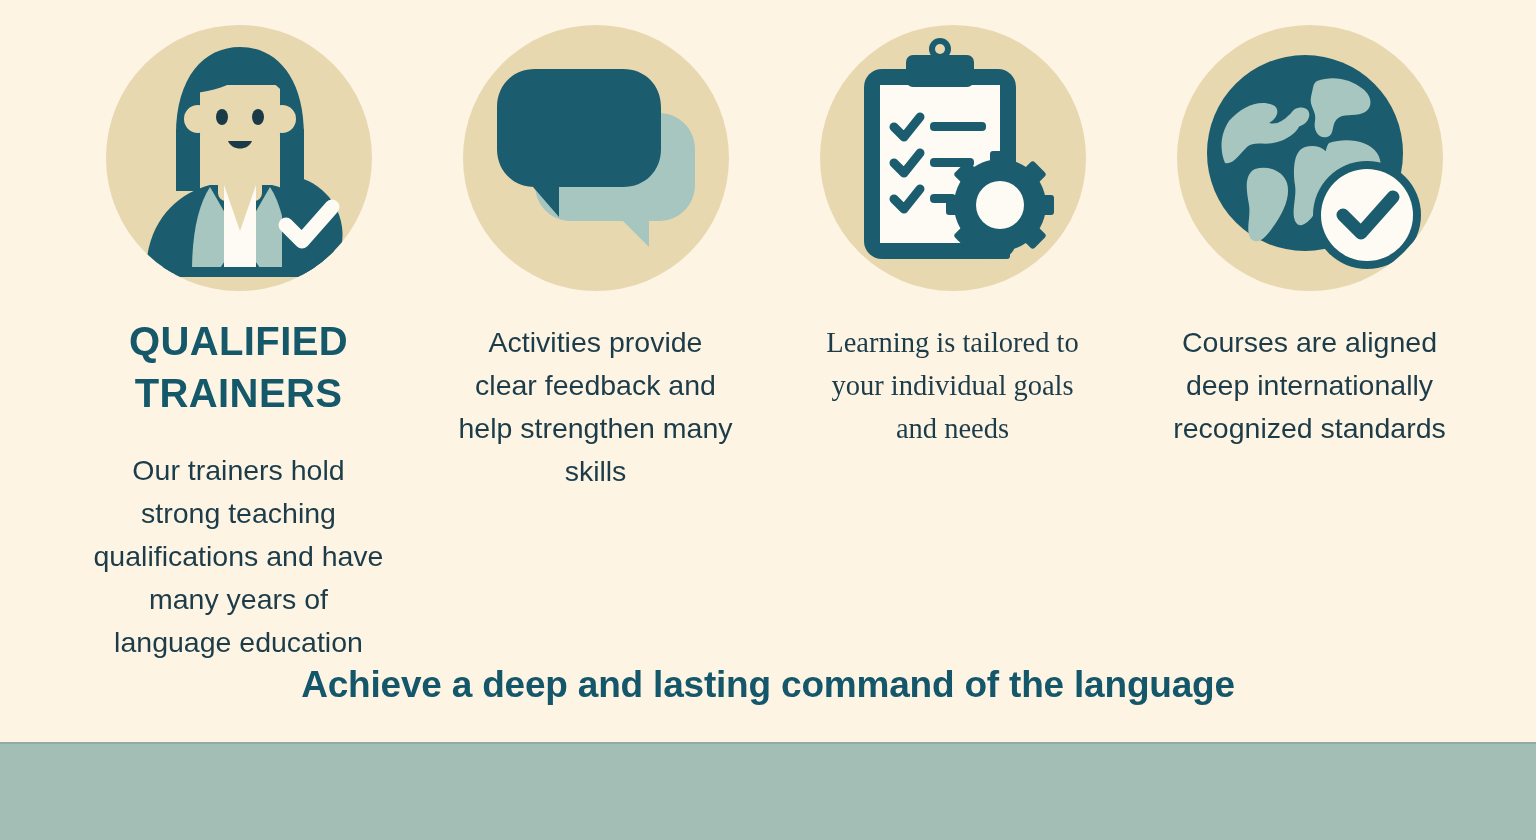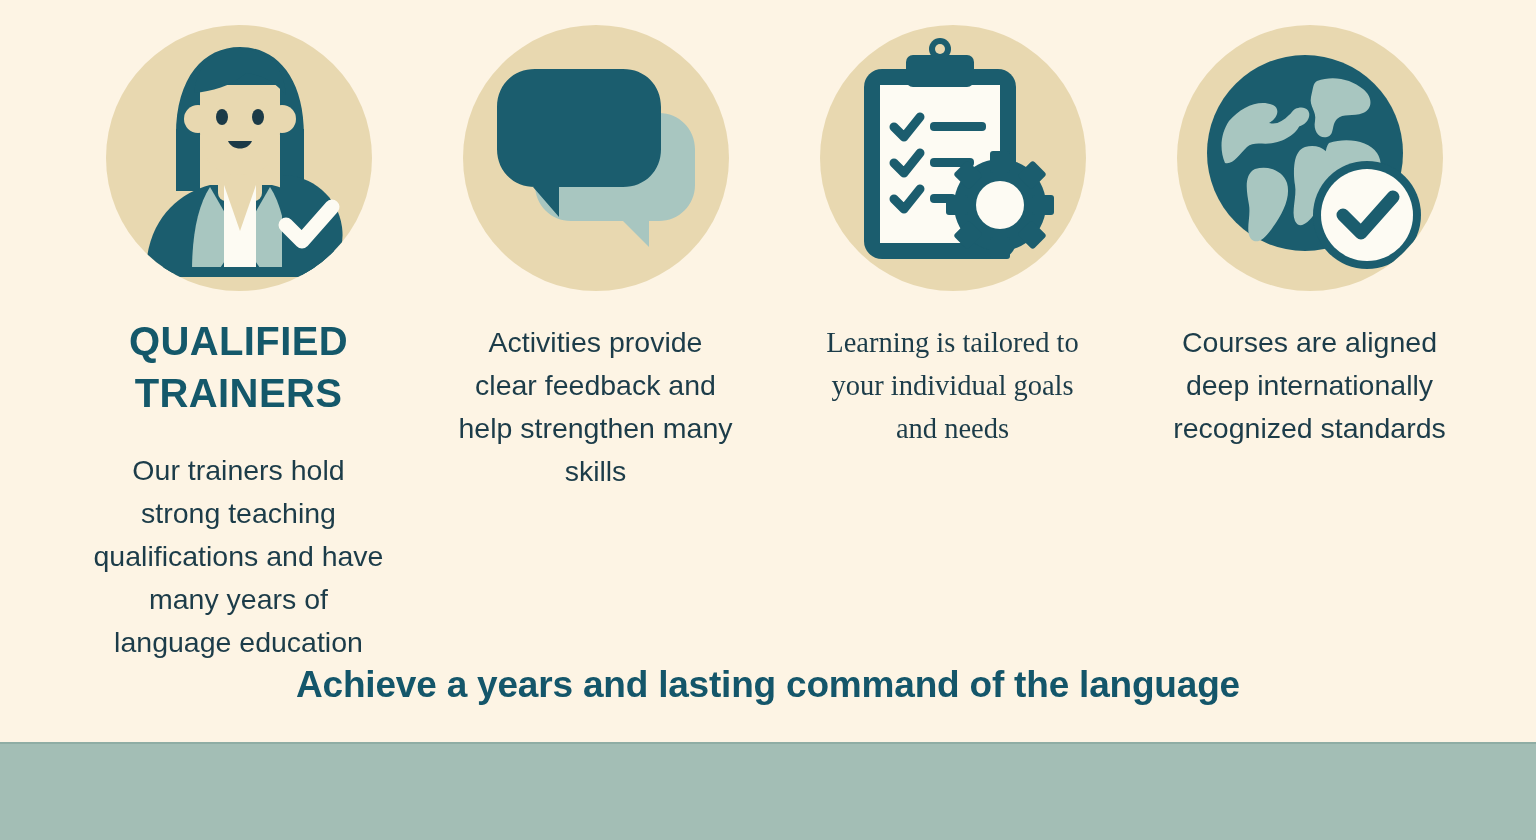--- a/index.html
+++ b/index.html
@@ -232,17 +232,17 @@
           <circle cx="190" cy="190" r="54" fill="#1b5d6e"></circle>
           <circle cx="190" cy="190" r="46" fill="#fdfbf3"></circle>
           <path d="M166 190 L184 208 L216 172" stroke="#1b5d6e" stroke-width="13" fill="none" stroke-linecap="round" stroke-linejoin="round"></path>
         </svg>
       </div>
       <div class="card-body">Courses are aligned deep internationally recognized standards</div>
     </div>
 
   </div>
 
-  <div class="tagline">Achieve a years and lasting command of the language</div>
+  <div class="tagline">Achieve a deep and lasting command of the language</div>
 
   <div class="bottom-band"></div>
 
 </div>
 
 </body></html>

